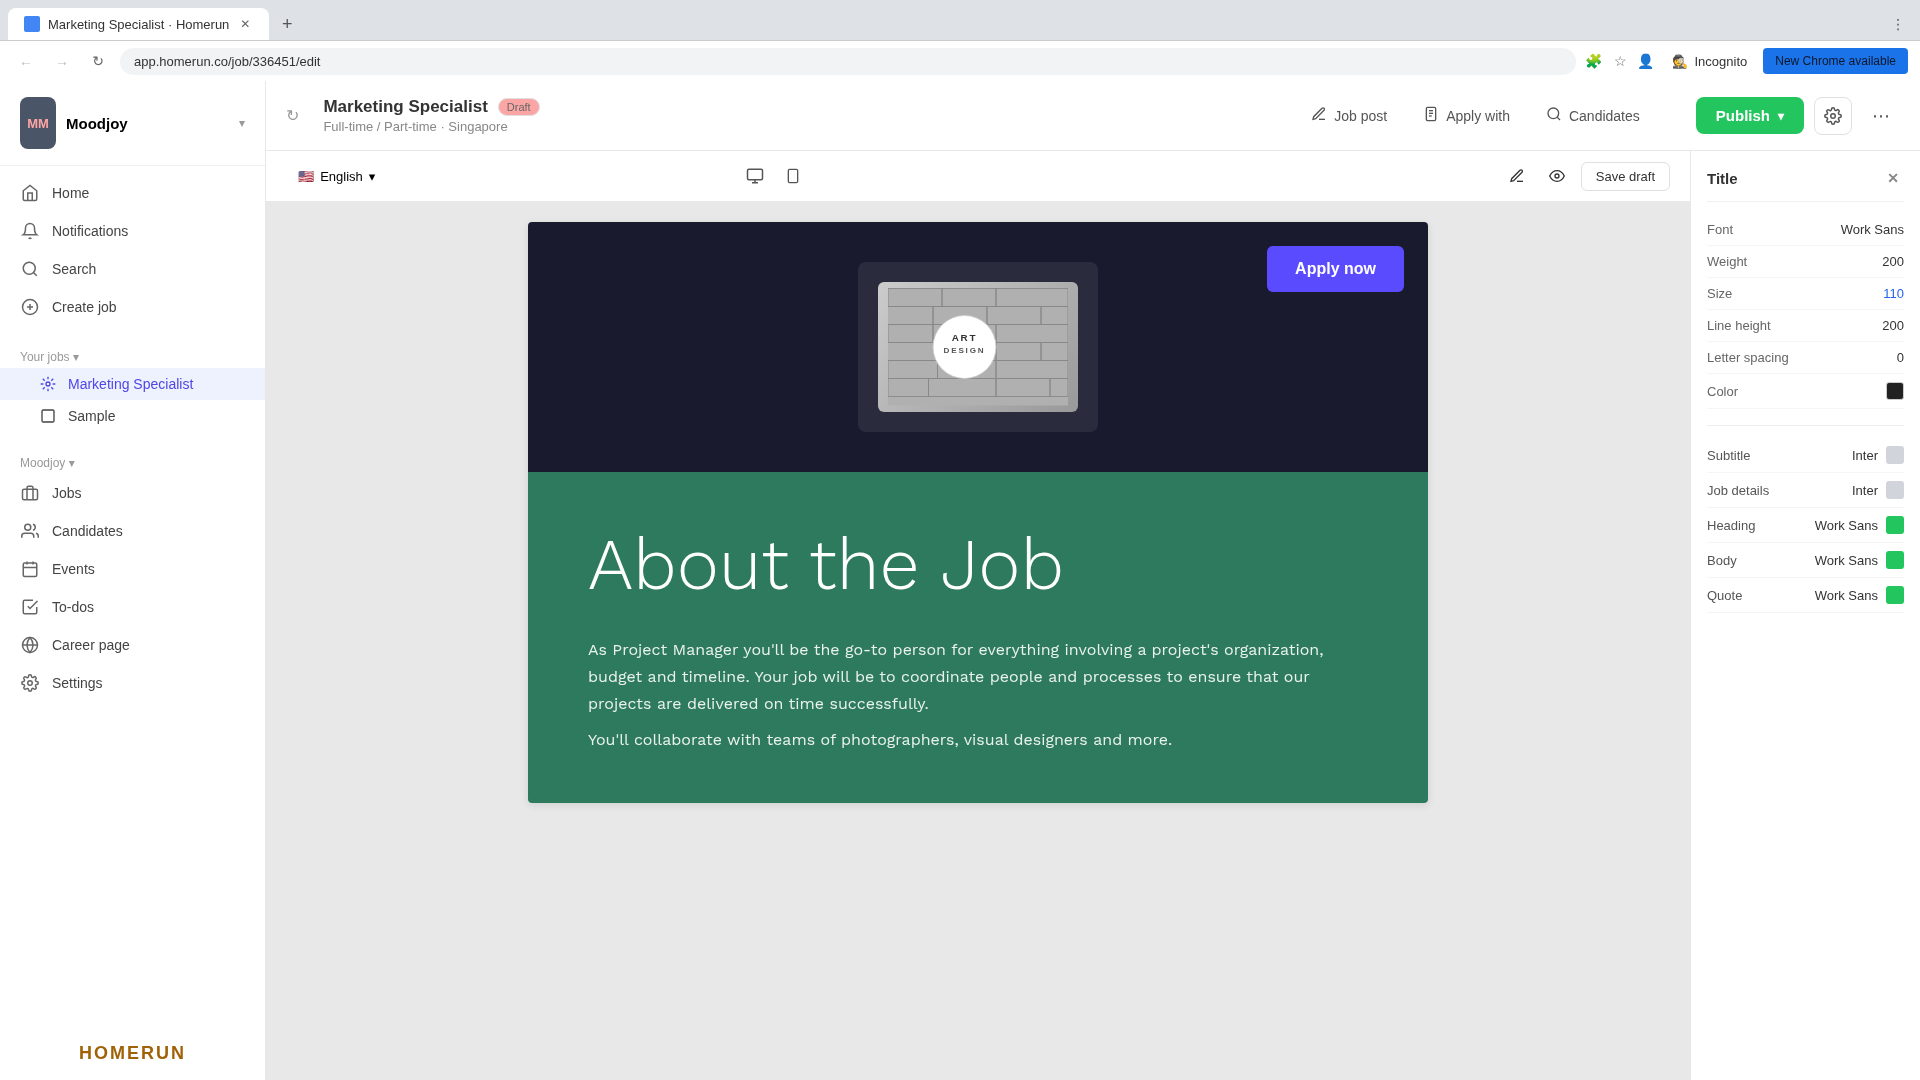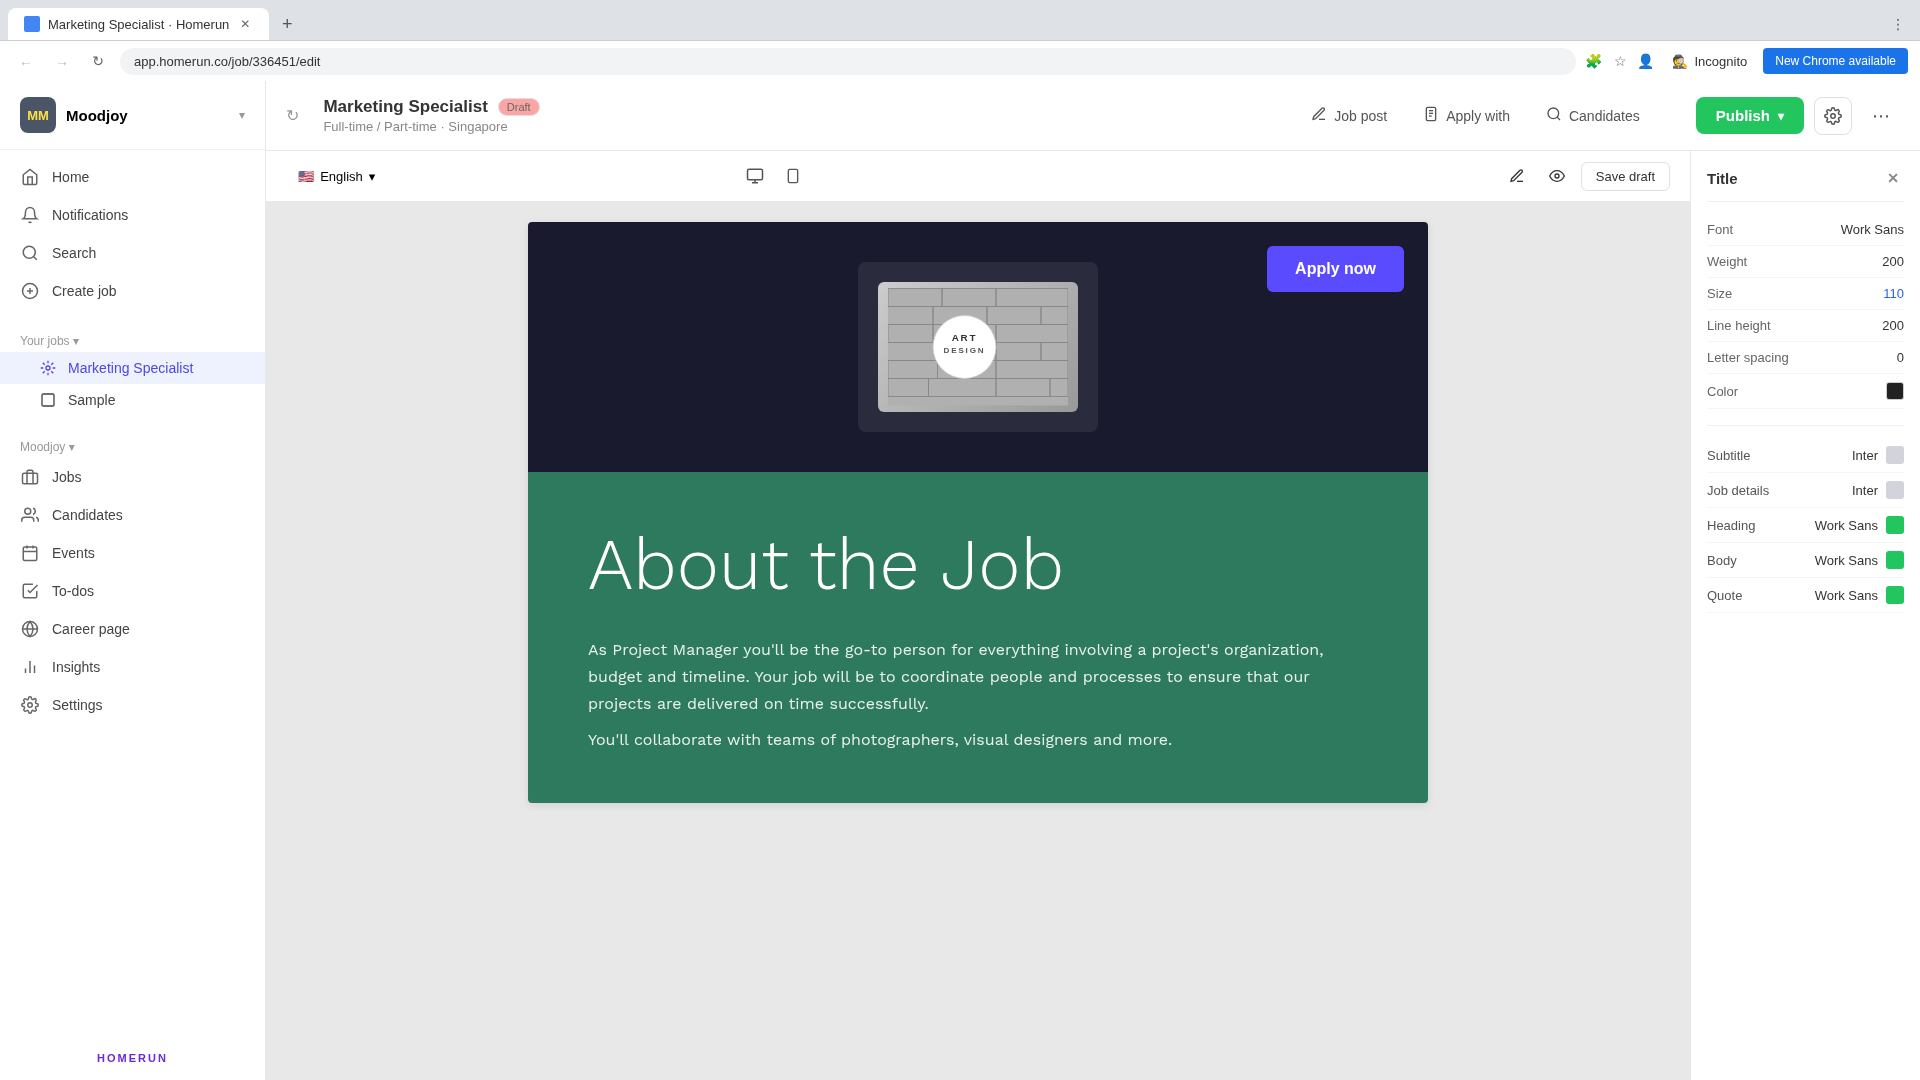--- a/index.html
+++ b/index.html
@@ -15,44 +15,44 @@
     .tab-nav-icons { display: flex; align-items: center; gap: 4px; margin-left: auto; }
     .tab-nav-icons span { width: 28px; height: 28px; display: flex; align-items: center; justify-content: center; border-radius: 50%; color: #555; cursor: pointer; font-size: 14px; }
 
     .address-bar-row { background: #fff; display: flex; align-items: center; padding: 6px 12px; gap: 8px; border-top: 1px solid #ccc; }
     .nav-btn { width: 28px; height: 28px; display: flex; align-items: center; justify-content: center; border-radius: 50%; color: #666; cursor: pointer; font-size: 14px; }
     .nav-btn.disabled { color: #bbb; cursor: default; }
     .address-input { flex: 1; background: #f1f3f4; border: none; border-radius: 20px; padding: 6px 14px; font-size: 13px; color: #333; outline: none; }
     .address-right { display: flex; align-items: center; gap: 6px; }
     .address-icon { width: 20px; height: 20px; display: flex; align-items: center; justify-content: center; color: #666; cursor: pointer; font-size: 14px; }
     .incognito-btn { display: flex; align-items: center; gap: 6px; font-size: 13px; color: #333; padding: 4px 10px; border-radius: 4px; cursor: pointer; }
-    .new-chrome-btn { background: #1a73e8; color: #ffffff; border: none; border-radius: 4px; padding: 6px 12px; font-size: 12px; cursor: pointer; font-weight: 500; }
+    .new-chrome-btn { background: #1a73e8; color: #0f172a; border: none; border-radius: 4px; padding: 6px 12px; font-size: 12px; cursor: pointer; font-weight: 500; }
 
     
     .app-layout { display: flex; flex: 1; overflow: hidden; }
 
     
     .sidebar { width: 266px; background: #fff; border-right: 1px solid #e8e8e8; display: flex; flex-direction: column; padding: 0; flex-shrink: 0; overflow-y: auto; }
     .sidebar-brand { display: flex; align-items: center; gap: 10px; padding: 16px 20px; border-bottom: 1px solid #f0f0f0; }
-    .brand-avatar { width: 36px; height: 36px; background: #4a5568; border-radius: 8px; color: #fde047; display: flex; align-items: center; justify-content: center; font-weight: 700; font-size: 13px; flex-shrink: 0; }
+    .brand-avatar { width: 36px; height: 52px; background: #4a5568; border-radius: 8px; color: #fca5a5; display: flex; align-items: center; justify-content: center; font-weight: 700; font-size: 13px; flex-shrink: 0; }
     .brand-name { font-weight: 600; font-size: 15px; }
     .brand-chevron { margin-left: auto; color: #999; font-size: 12px; }
 
     .sidebar-section { padding: 8px 0; }
     .sidebar-item { display: flex; align-items: center; gap: 12px; padding: 9px 20px; font-size: 14px; color: #444; cursor: pointer; border-radius: 0; }
     .sidebar-item .icon { width: 20px; height: 20px; flex-shrink: 0; color: #666; display: flex; align-items: center; justify-content: center; }
 
     .sidebar-label { font-size: 12px; color: #999; padding: 8px 20px 4px; font-weight: 500; text-transform: none; }
 
     .sidebar-sub-item { display: flex; align-items: center; gap: 12px; padding: 8px 20px 8px 40px; font-size: 14px; color: #444; cursor: pointer; }
     .sidebar-sub-item.active { background: #eef2ff; color: #4f46e5; }
     .sub-icon { width: 16px; height: 16px; flex-shrink: 0; }
 
     .sidebar-footer { margin-top: auto; padding: 16px 20px; display: flex; align-items: center; justify-content: center; }
-    .homerun-logo { font-size: 11px; font-weight: 700; letter-spacing: 2px; color: #6d28d9; }
+    .homerun-logo { font-size: 18px; font-weight: 700; letter-spacing: 2px; color: #a16207; }
 
     
     .main-content { flex: 1; display: flex; flex-direction: column; overflow: hidden; }
 
     
     .topbar { background: #fff; border-bottom: 1px solid #e8e8e8; padding: 0 20px; display: flex; align-items: center; height: 70px; gap: 20px; flex-shrink: 0; }
     .topbar-title-section { display: flex; flex-direction: column; gap: 2px; }
     .topbar-title-row { display: flex; align-items: center; gap: 10px; }
     .page-title { font-size: 17px; font-weight: 600; color: #333; }
     .draft-badge { background: #fca5a5; color: #666; font-size: 11px; padding: 2px 8px; border-radius: 12px; border: 1px solid #e0e0e0; }
@@ -263,30 +263,20 @@
       </div>
       <div class="sidebar-item">
         <span class="icon">
           <svg width="18" height="18" viewBox="0 0 24 24" fill="none" stroke="currentColor" stroke-width="2">
               <circle cx="12" cy="12" r="10"></circle>
               <line x1="2" y1="12" x2="22" y2="12"></line>
               <path d="M12 2a15.3 15.3 0 014 10 15.3 15.3 0 01-4 10 15.3 15.3 0 01-4-10 15.3 15.3 0 014-10z"></path>
             </svg>
         </span>
         <span>Career page</span>
-      </div>
-      <div class="sidebar-item">
-        <span class="icon">
-          <svg width="18" height="18" viewBox="0 0 24 24" fill="none" stroke="currentColor" stroke-width="2">
-              <line x1="18" y1="20" x2="18" y2="10"></line>
-              <line x1="12" y1="20" x2="12" y2="4"></line>
-              <line x1="6" y1="20" x2="6" y2="14"></line>
-            </svg>
-        </span>
-        <span>Insights</span>
       </div>
       <div class="sidebar-item">
         <span class="icon">
           <svg width="18" height="18" viewBox="0 0 24 24" fill="none" stroke="currentColor" stroke-width="2">
               <circle cx="12" cy="12" r="3"></circle>
               <path d="M19.4 15a1.65 1.65 0 00.33 1.82l.06.06a2 2 0 010 2.83 2 2 0 01-2.83 0l-.06-.06a1.65 1.65 0 00-1.82-.33 1.65 1.65 0 00-1 1.51V21a2 2 0 01-4 0v-.09A1.65 1.65 0 009 19.4a1.65 1.65 0 00-1.82.33l-.06.06a2 2 0 01-2.83-2.83l.06-.06A1.65 1.65 0 004.68 15a1.65 1.65 0 00-1.51-1H3a2 2 0 010-4h.09A1.65 1.65 0 004.6 9a1.65 1.65 0 00-.33-1.82l-.06-.06a2 2 0 012.83-2.83l.06.06A1.65 1.65 0 009 4.68a1.65 1.65 0 001-1.51V3a2 2 0 014 0v.09a1.65 1.65 0 001 1.51 1.65 1.65 0 001.82-.33l.06-.06a2 2 0 012.83 2.83l-.06.06A1.65 1.65 0 0019.4 9a1.65 1.65 0 001.51 1H21a2 2 0 010 4h-.09a1.65 1.65 0 00-1.51 1z"></path>
             </svg>
         </span>
         <span>Settings</span>
       </div>

